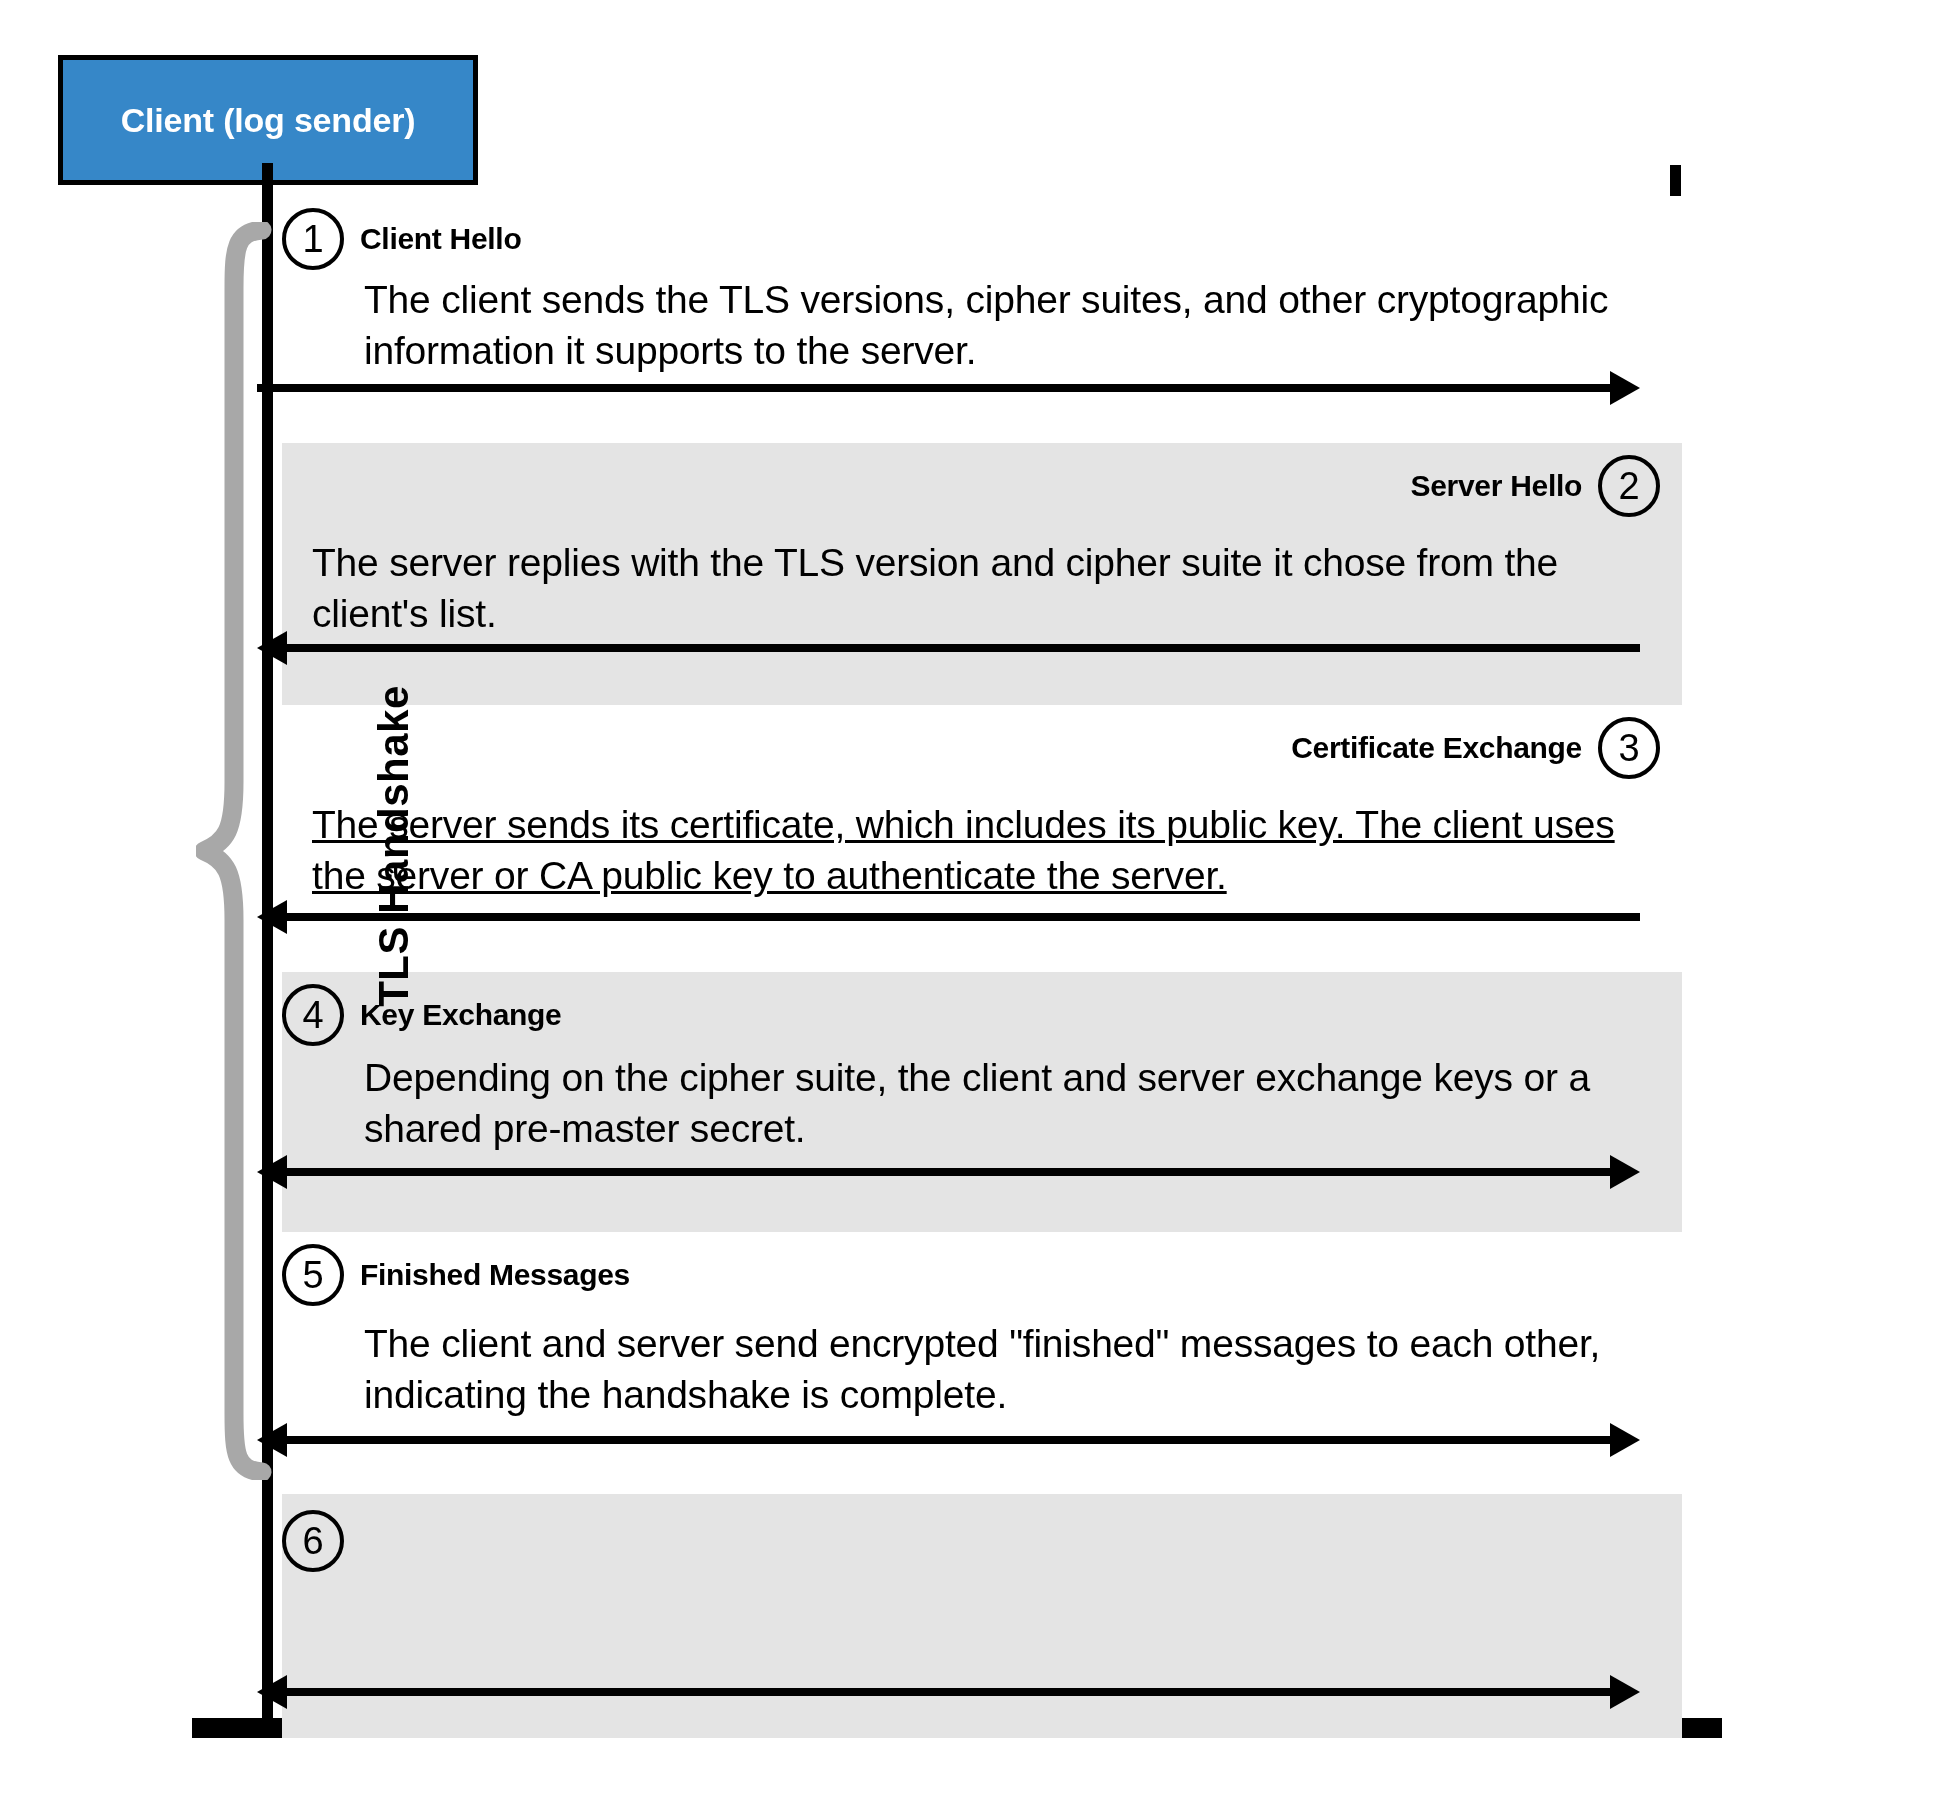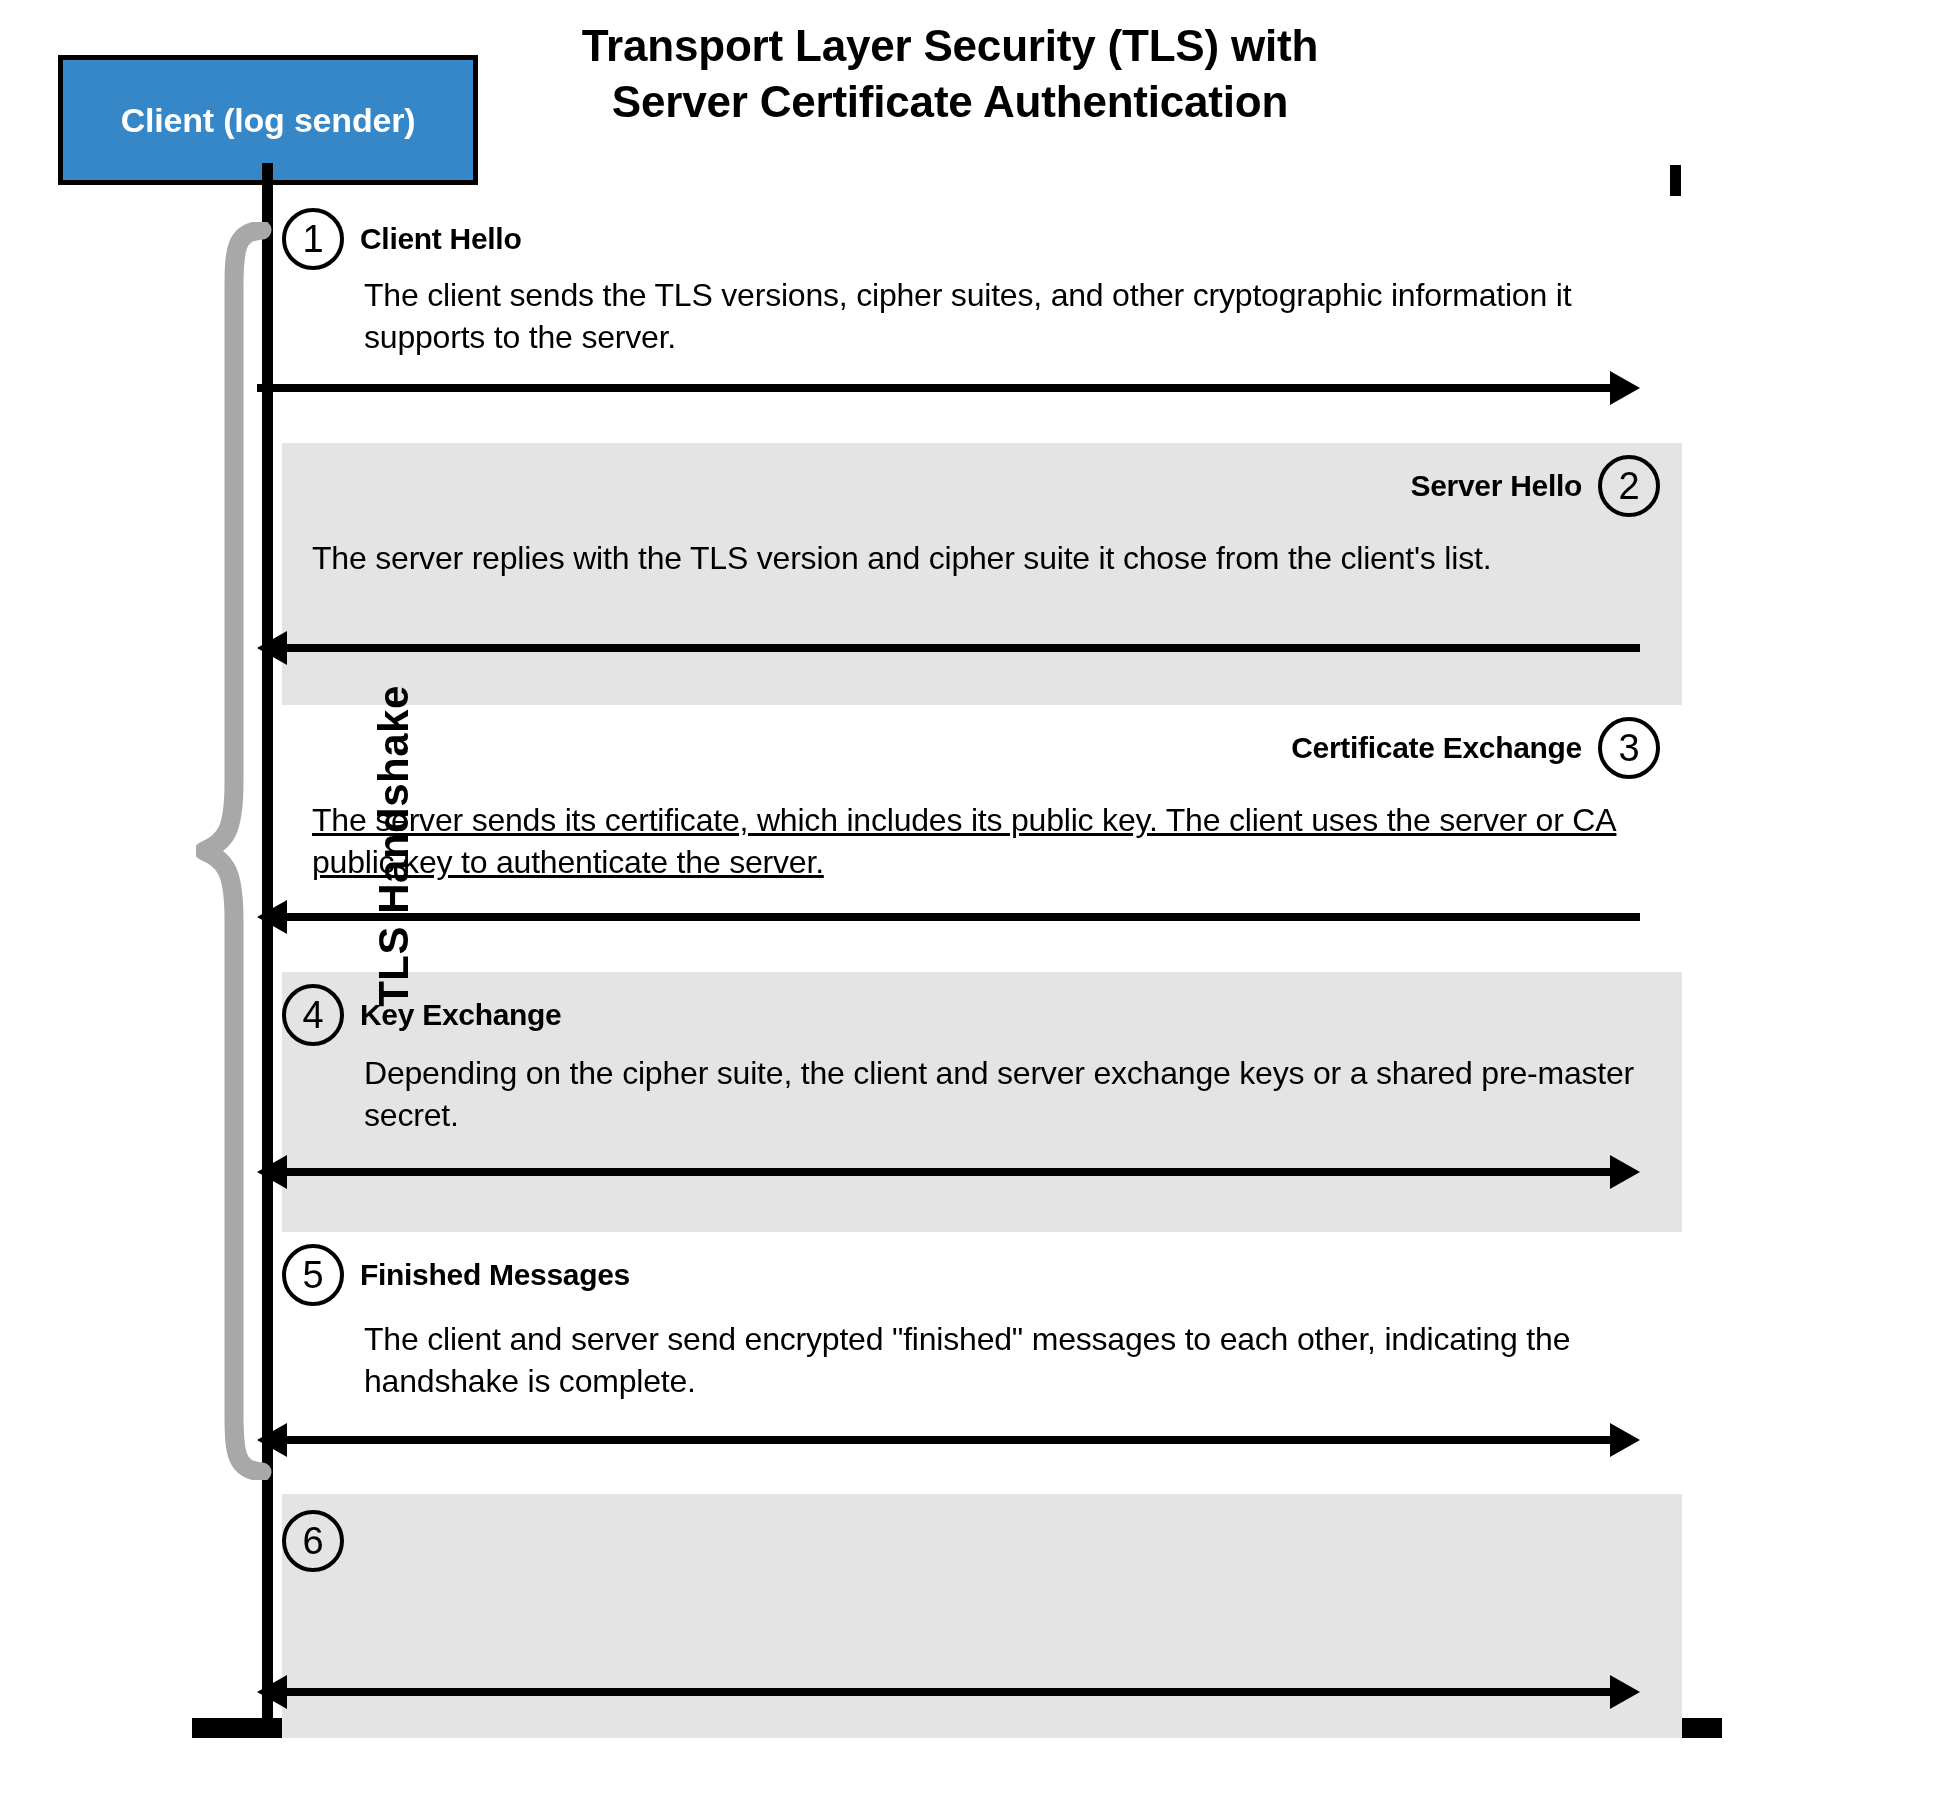--- a/index.html
+++ b/index.html
@@ -149,42 +149,40 @@
   .step-title {
     font-size: 30px;
     font-weight: bold;
     letter-spacing: -0.3px;
     color: #000;
     white-space: nowrap;
   }
 
   .step-desc {
     position: absolute;
-    font-size: 32px;
+    font-size: 39px;
     line-height: 1.32;
     letter-spacing: -0.2px;
     color: #000;
   }
   .step-desc.align-left  { left: 82px; right: 30px; }
   .step-desc.align-right { left: 30px; right: 38px; margin-top: 8px; }
 
   
   .arrow-svg {
     position: absolute;
     left: 0;
     overflow: visible;
   }
 </style>
 </head>
 <body>
 
 <div id="stage">
 
-  <div class="diagram-title">Transport Layer Security (TLS) with
-Server Certificate Authentication</div>
 
   <div class="actor-box actor-client" style="background: rgb(54, 135, 200); color: rgb(255, 255, 255);">
     <span>Client (log sender)</span>
   </div>
 
 
   <div class="lifeline lifeline-client"></div>
   <div class="lifeline lifeline-server"></div>
   <div class="foot foot-client"></div>
   <div class="foot foot-server"></div>

